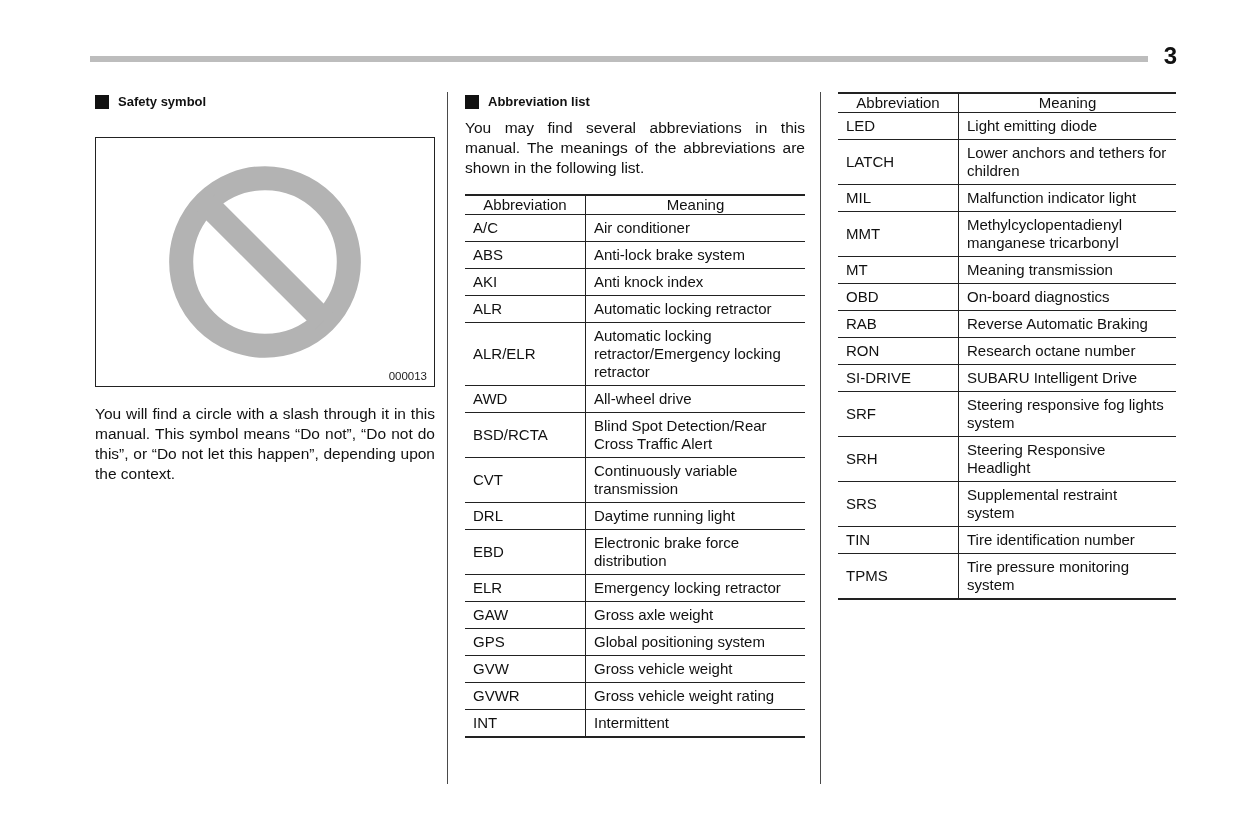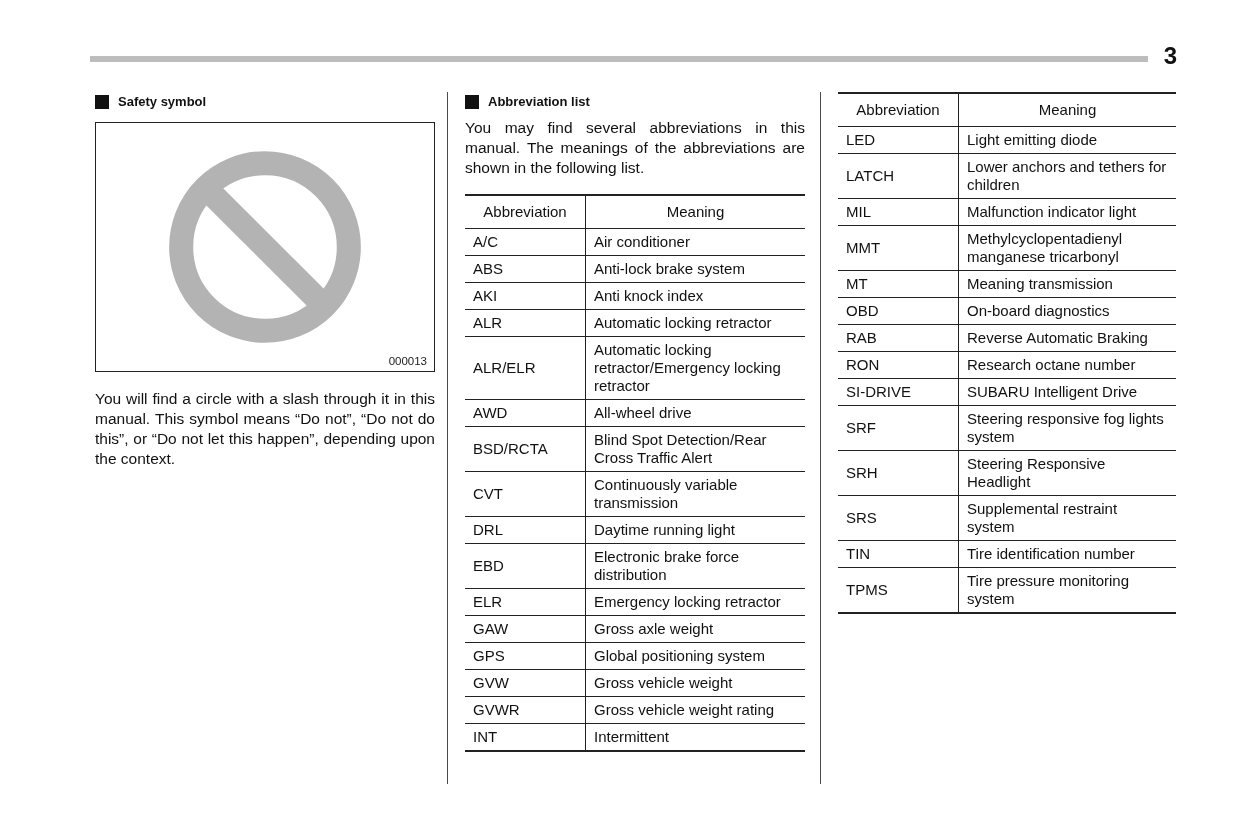--- a/index.html
+++ b/index.html
@@ -50,21 +50,21 @@
     display: inline-block;
     width: 14px; height: 14px;
     background: #111;
     margin-right: 9px;
     flex: 0 0 auto;
   }
 
   
   .symbol-box {
     position: relative;
-    margin-top: 13px;
+    margin-top: 28px;
     height: 248px;
     border: 1.5px solid #222;
     display: flex;
     align-items: center;
     justify-content: center;
   }
   .image-code {
     position: absolute;
     right: 7px;
     bottom: 4px;
@@ -90,21 +90,21 @@
     width: 100%;
     border-collapse: collapse;
     border-top: 2px solid #222;
     border-bottom: 2px solid #222;
     font-size: 15px;
   }
   .col-right table.abbr-table { margin-top: 0; }
   table.abbr-table th {
     font-weight: normal;
     text-align: center;
-    padding: 7px 6px;
+    padding: 0 6px;
     border-bottom: 1px solid #222;
     line-height: 18px;
   }
   table.abbr-table td {
     padding: 4px 8px;
     border-bottom: 1px solid #222;
     line-height: 18px;
     vertical-align: middle;
   }
   table.abbr-table th:first-child,

